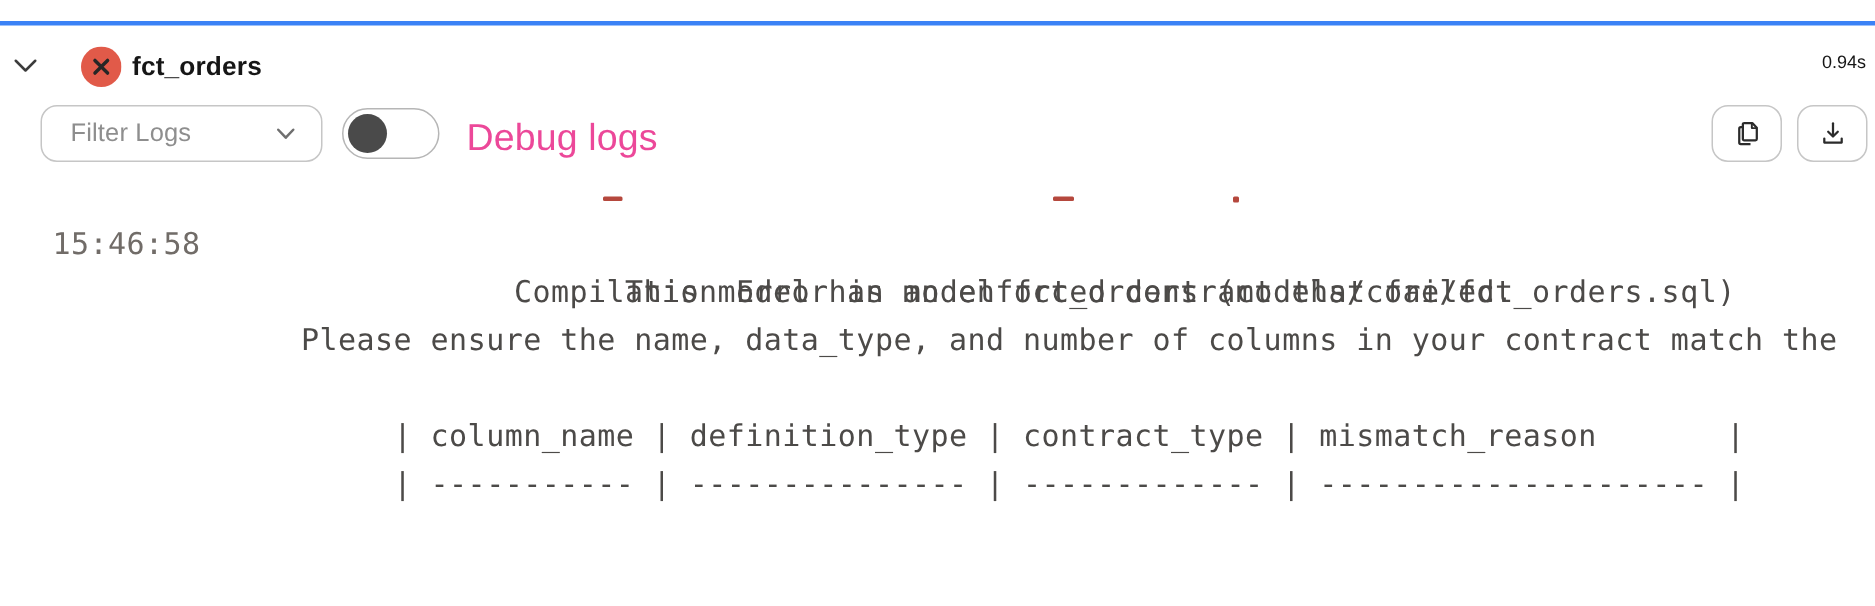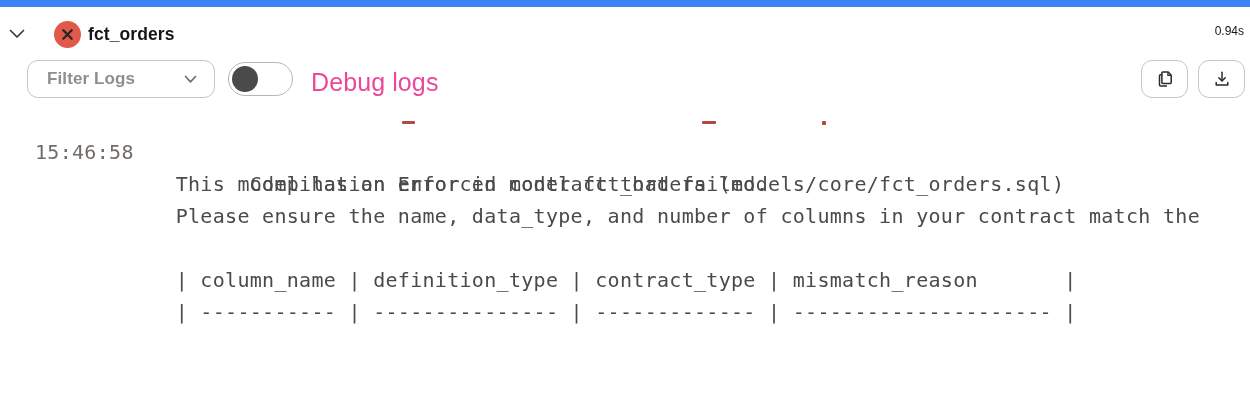--- a/index.html
+++ b/index.html
@@ -2,37 +2,37 @@
 <html><head>
 <meta charset="utf-8">
 <style>
   * { margin: 0; padding: 0; box-sizing: border-box; }
   html, body { width: 1250px; height: 404px; overflow: hidden; }
   body {
     background: #ffffff;
     font-family: "Liberation Sans", sans-serif;
     position: relative;
   }
-  .panel { position: absolute; inset: 0; border-top: 7px solid #3b82f6; }
+  .panel { position: absolute; inset: 0; border-top: 3px solid #3b82f6; margin-top: 14px; }
 
   
   .collapse-chev { position: absolute; left: 9px; top: 21px; width: 16px; height: 12px; cursor: pointer; color: #3c3c3c; }
   .err-badge { position: absolute; left: 54px; top: 14px; width: 27px; height: 27px; }
   .title { position: absolute; left: 88px; top: 17px; font-size: 17.5px; font-weight: 700; color: #161616; letter-spacing: .1px; }
   .duration { position: absolute; right: 6px; top: 17px; font-size: 12px; font-weight: 400; color: #161616; }
 
   
   .filter-btn {
     position: absolute; left: 27px; top: 53px; width: 188px; height: 38px;
     background: #fff; border: 1px solid #c6c6c6; border-radius: 11px;
     display: flex; align-items: center; justify-content: space-between;
     padding: 0 17px 0 19px; cursor: pointer;
     font-family: "Liberation Sans", sans-serif;
   }
-  .filter-btn .lbl { font-size: 17px; font-weight: 700; color: #8e8e8e; letter-spacing: .1px; }
+  .filter-btn .lbl { font-size: 17px; font-weight: 400; color: #8e8e8e; letter-spacing: .1px; }
   .filter-btn .chev { color: #6f6f6f; display: flex; }
 
   .toggle {
     position: absolute; left: 228px; top: 55px; width: 65px; height: 34px;
     border: 1.5px solid #b6b6b6; border-radius: 17px; background: #fff; cursor: pointer;
   }
   .toggle .knob {
     position: absolute; left: 3px; top: 2.5px; width: 26px; height: 26px;
     border-radius: 50%; background: #4a4a4a;
   }
@@ -47,21 +47,21 @@
   .icon-btn.download { left: 1198px; }
 
   
   .log {
     position: absolute; left: 0; top: 97px; right: 0;
     font-family: "DejaVu Sans Mono", monospace;
     font-size: 20px; letter-spacing: .3px; color: #4c4a48;
   }
   .log-line {
     position: relative; height: 32px; line-height: 32px;
-    padding-left: 151px; white-space: pre;
+    padding-left: 151px; white-space: pre; text-align: center;
   }
   .log-line .ts { position: absolute; left: 35px; top: 0; color: #716c68; }
   .clipped-line { position: relative; height: 32px; }
   .frag { position: absolute; background: #b5483d; border-radius: 1px; }
   .frag.f1 { left: 402px; top: 17px; width: 13px; height: 3px; }
   .frag.f2 { left: 702px; top: 17px; width: 14px; height: 3px; }
   .frag.f3 { left: 822px; top: 17px; width: 4px;  height: 3.5px; }
 </style>
 </head>
 <body>

